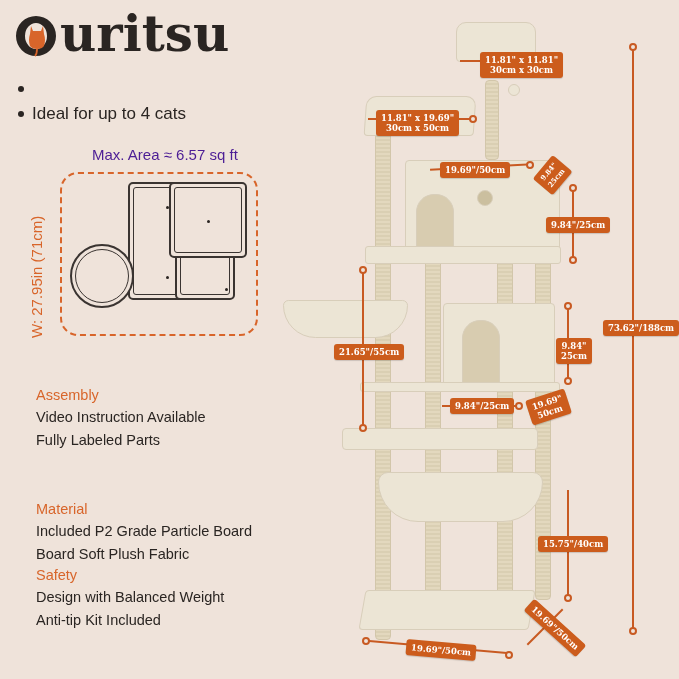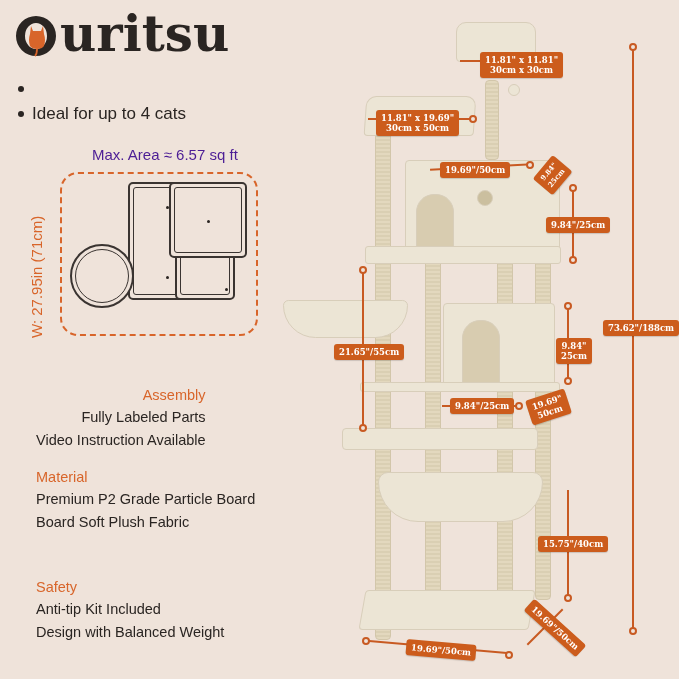--- a/index.html
+++ b/index.html
@@ -116,34 +116,34 @@
       <div class="inner"></div>
       <div class="pin" style="left:36px;top:36px;"></div>
     </div>
 
     <div class="shape" style="left:8px;top:70px;width:64px;height:64px;border-radius:50%;">
       <div class="inner" style="border-radius:50%;"></div>
     </div>
   </div>
   <div class="area-w">W: 27.95in (71cm)</div>
 
-  <div class="section" style="top:384px;text-align:right;">
+  <div class="section" style="top:384px;">
     <div class="head">Assembly</div>
+    <div class="line">Video Instruction Available</div>
     <div class="line">Fully Labeled Parts</div>
-    <div class="line">Video Instruction Available</div>
-  </div>
-  <div class="section" style="top:466px;">
+  </div>
+  <div class="section" style="top:498px;">
     <div class="head">Material</div>
-    <div class="line">Premium P2 Grade Particle Board</div>
+    <div class="line">Included P2 Grade Particle Board</div>
     <div class="line">Board Soft Plush Fabric</div>
   </div>
-  <div class="section" style="top:576px;">
+  <div class="section" style="top:564px;">
     <div class="head">Safety</div>
+    <div class="line">Design with Balanced Weight</div>
     <div class="line">Anti-tip Kit Included</div>
-    <div class="line">Design with Balanced Weight</div>
   </div>
 
   <div>
 
     <div class="post sisal" style="left:375px;top:130px;width:16px;height:510px;"></div>
     <div class="post sisal" style="left:425px;top:250px;width:16px;height:360px;"></div>
     <div class="post sisal" style="left:497px;top:240px;width:16px;height:380px;"></div>
     <div class="post sisal" style="left:535px;top:260px;width:16px;height:340px;"></div>
     <div class="post sisal" style="left:485px;top:80px;width:14px;height:80px;"></div>
 

